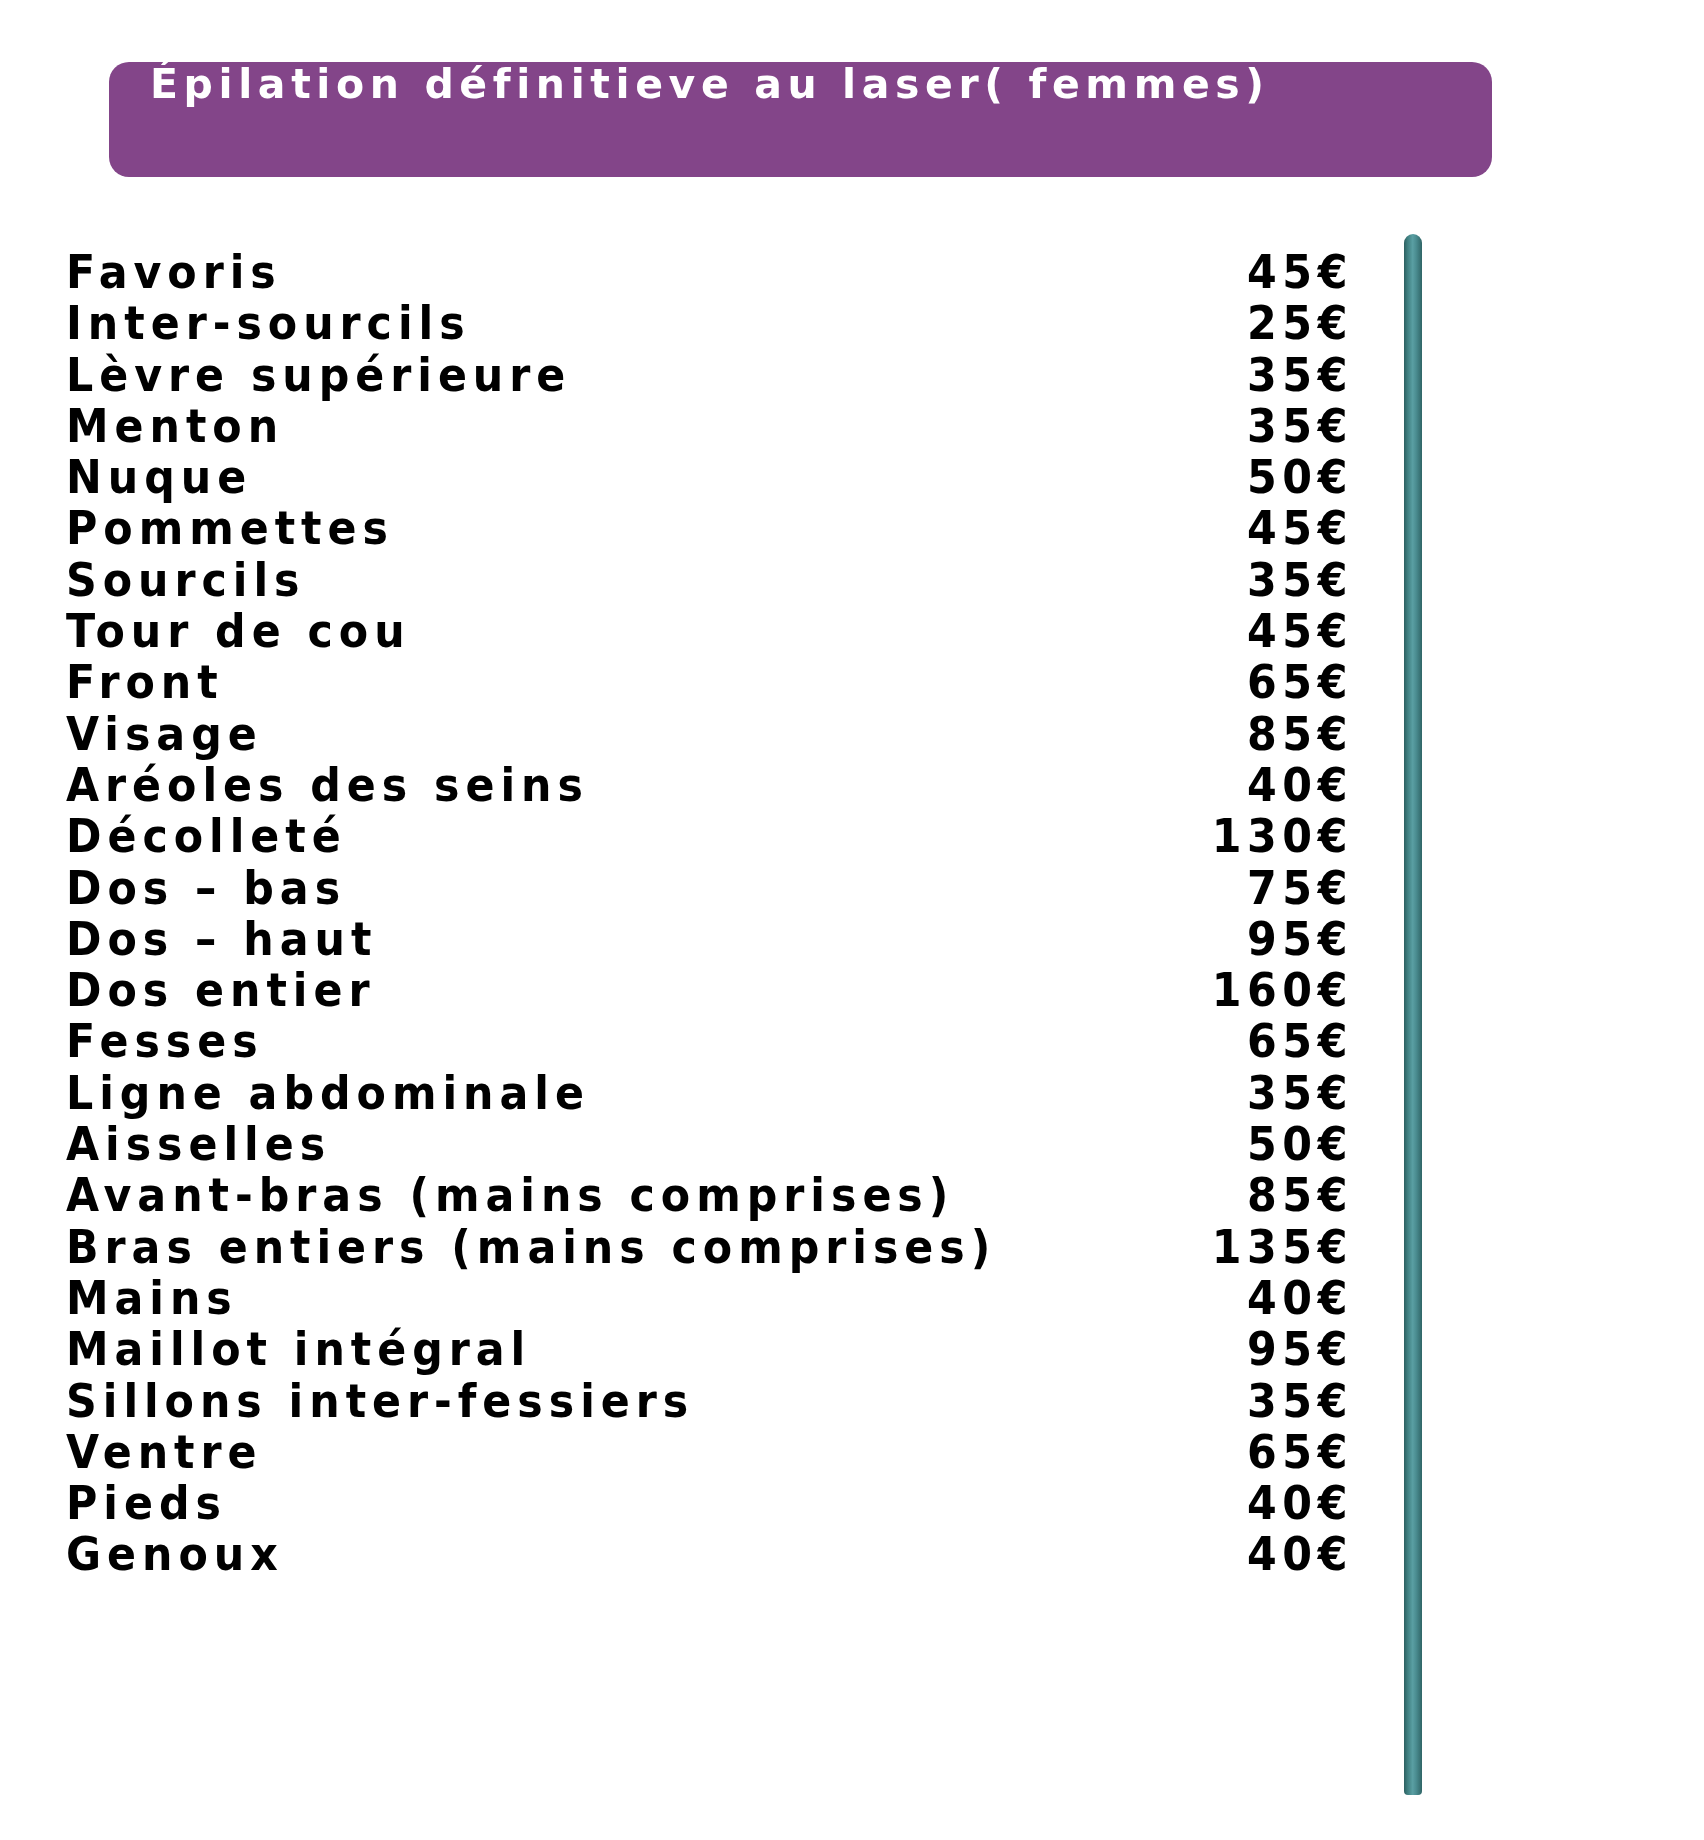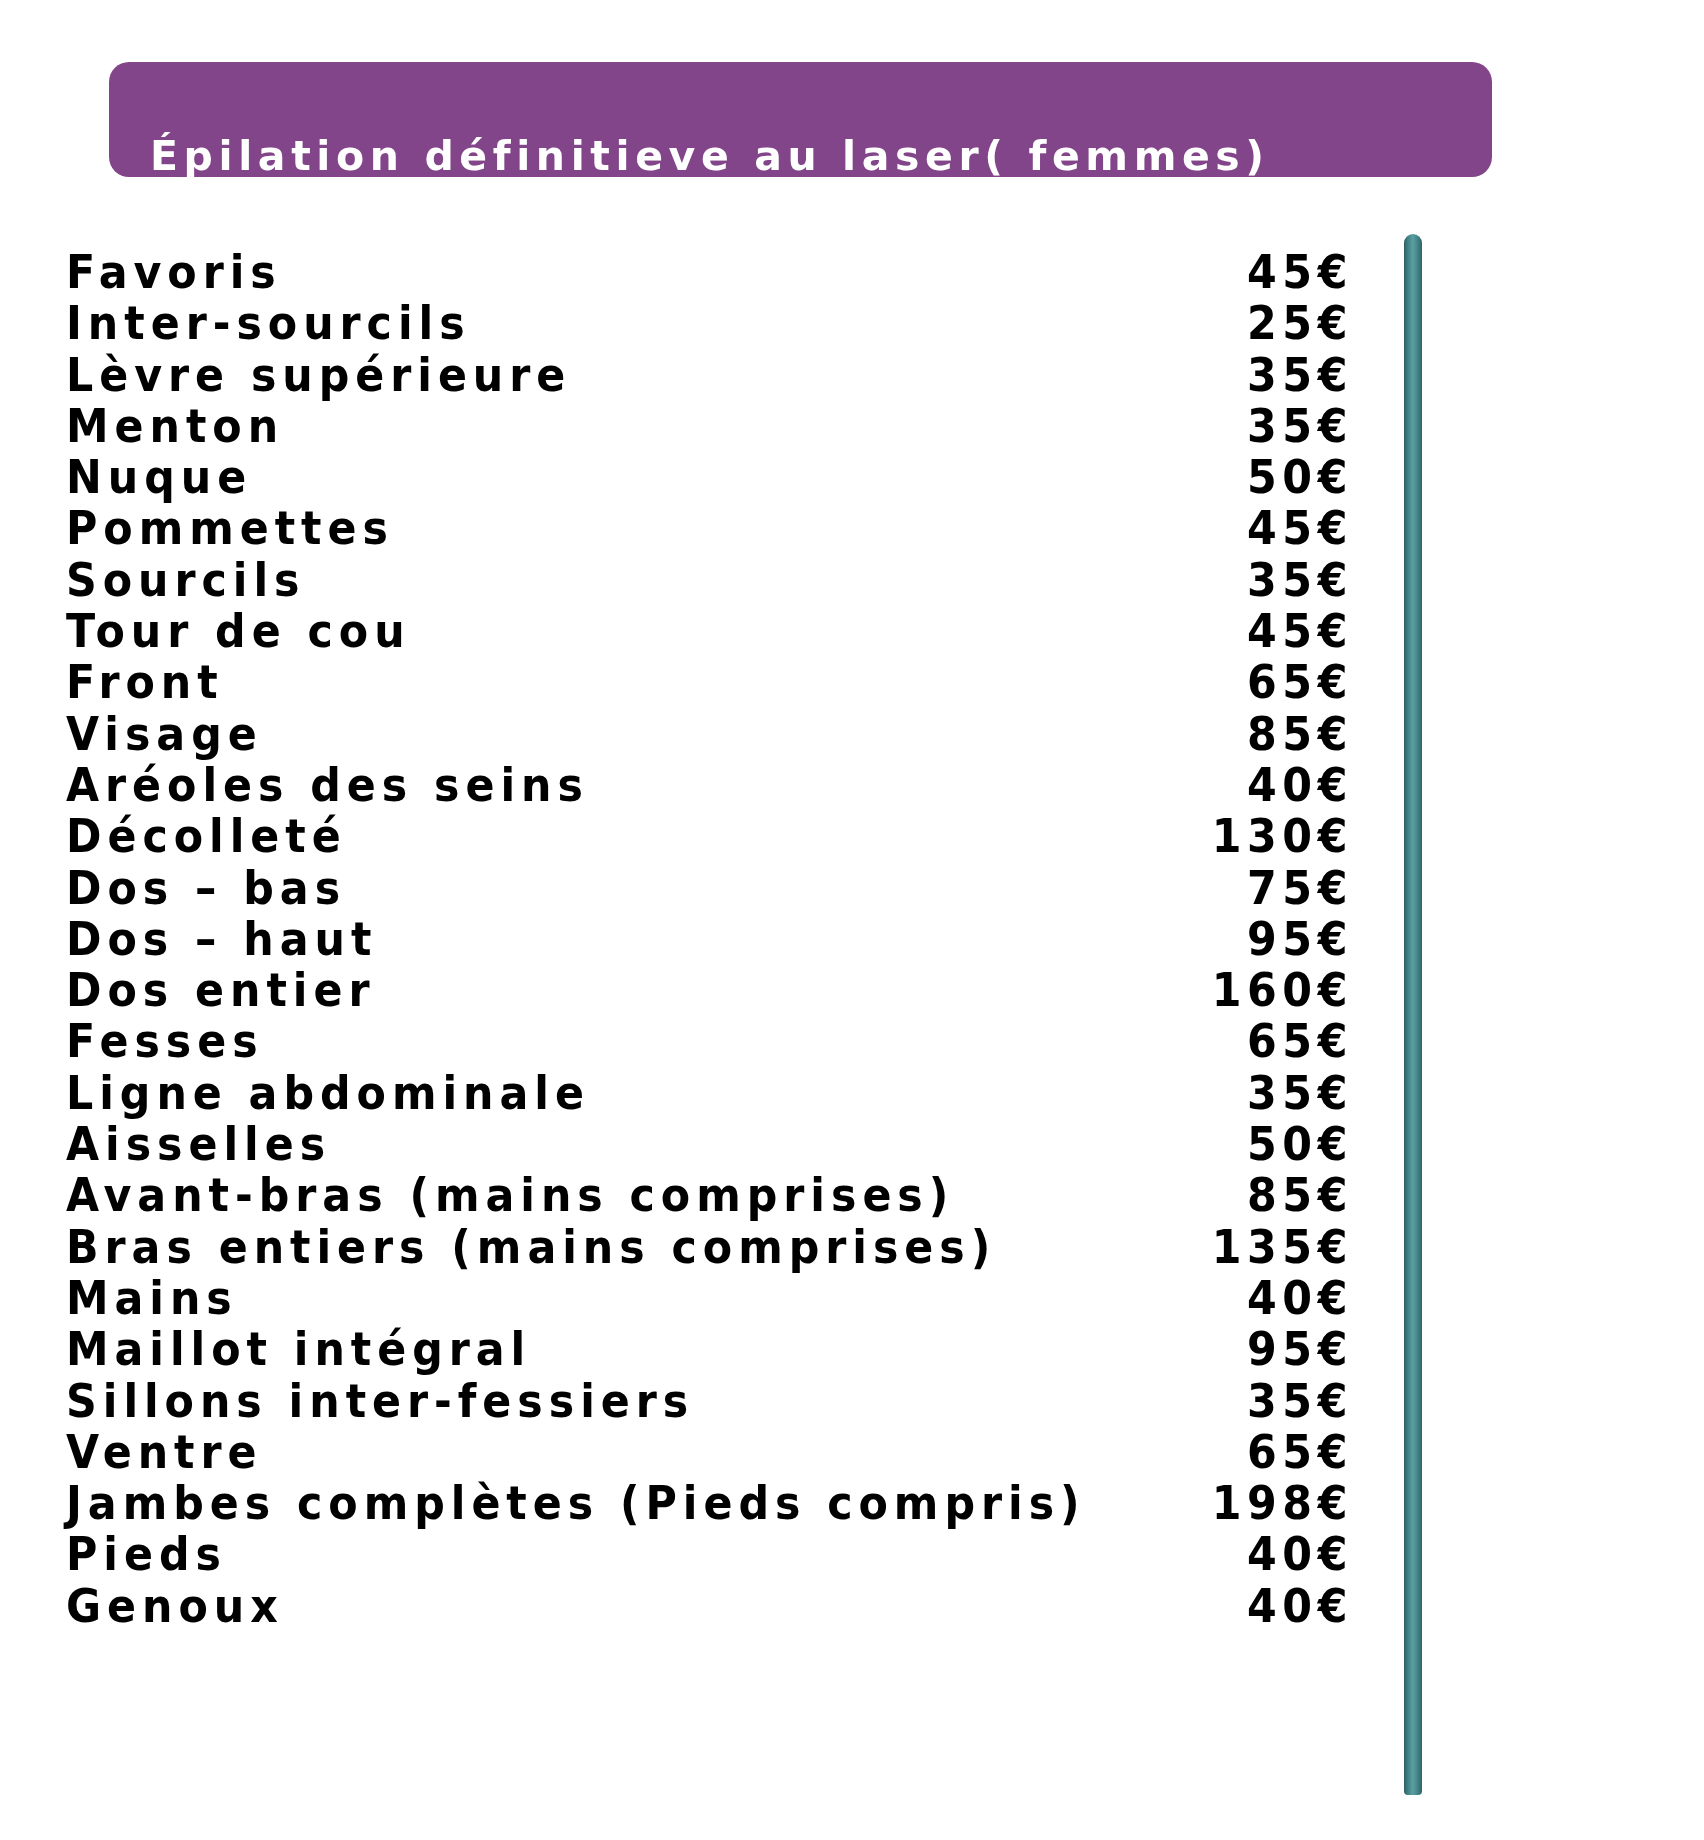--- a/index.html
+++ b/index.html
@@ -17,21 +17,21 @@
     .banner {
       position: absolute;
       left: 109px;
       top: 62px;
       width: 1383px;
       height: 115px;
       background: #834589;
       border-radius: 20px;
       box-sizing: border-box;
       display: flex;
-      align-items: flex-end;
+      align-items: flex-start;
       padding-left: 41px;
     }
     .banner-title {
       color: #ffffff;
       font-family: "DejaVu Sans", sans-serif;
       font-weight: 700;
       font-size: 41px;
       letter-spacing: 5.6px;
       white-space: nowrap;
       line-height: 1;
@@ -185,24 +185,20 @@
     </div>
   <div class="row">
       <span class="row-label">Sillons inter-fessiers</span>
       <span class="row-price">35€</span>
     </div>
   <div class="row">
       <span class="row-label">Ventre</span>
       <span class="row-price">65€</span>
     </div>
   <div class="row">
-      <span class="row-label">Jambes complètes (Pieds compris)</span>
-      <span class="row-price">198€</span>
-    </div>
-  <div class="row">
       <span class="row-label">Pieds</span>
       <span class="row-price">40€</span>
     </div>
   <div class="row">
       <span class="row-label">Genoux</span>
       <span class="row-price">40€</span>
     </div>
 </div>
 
 </body></html>

